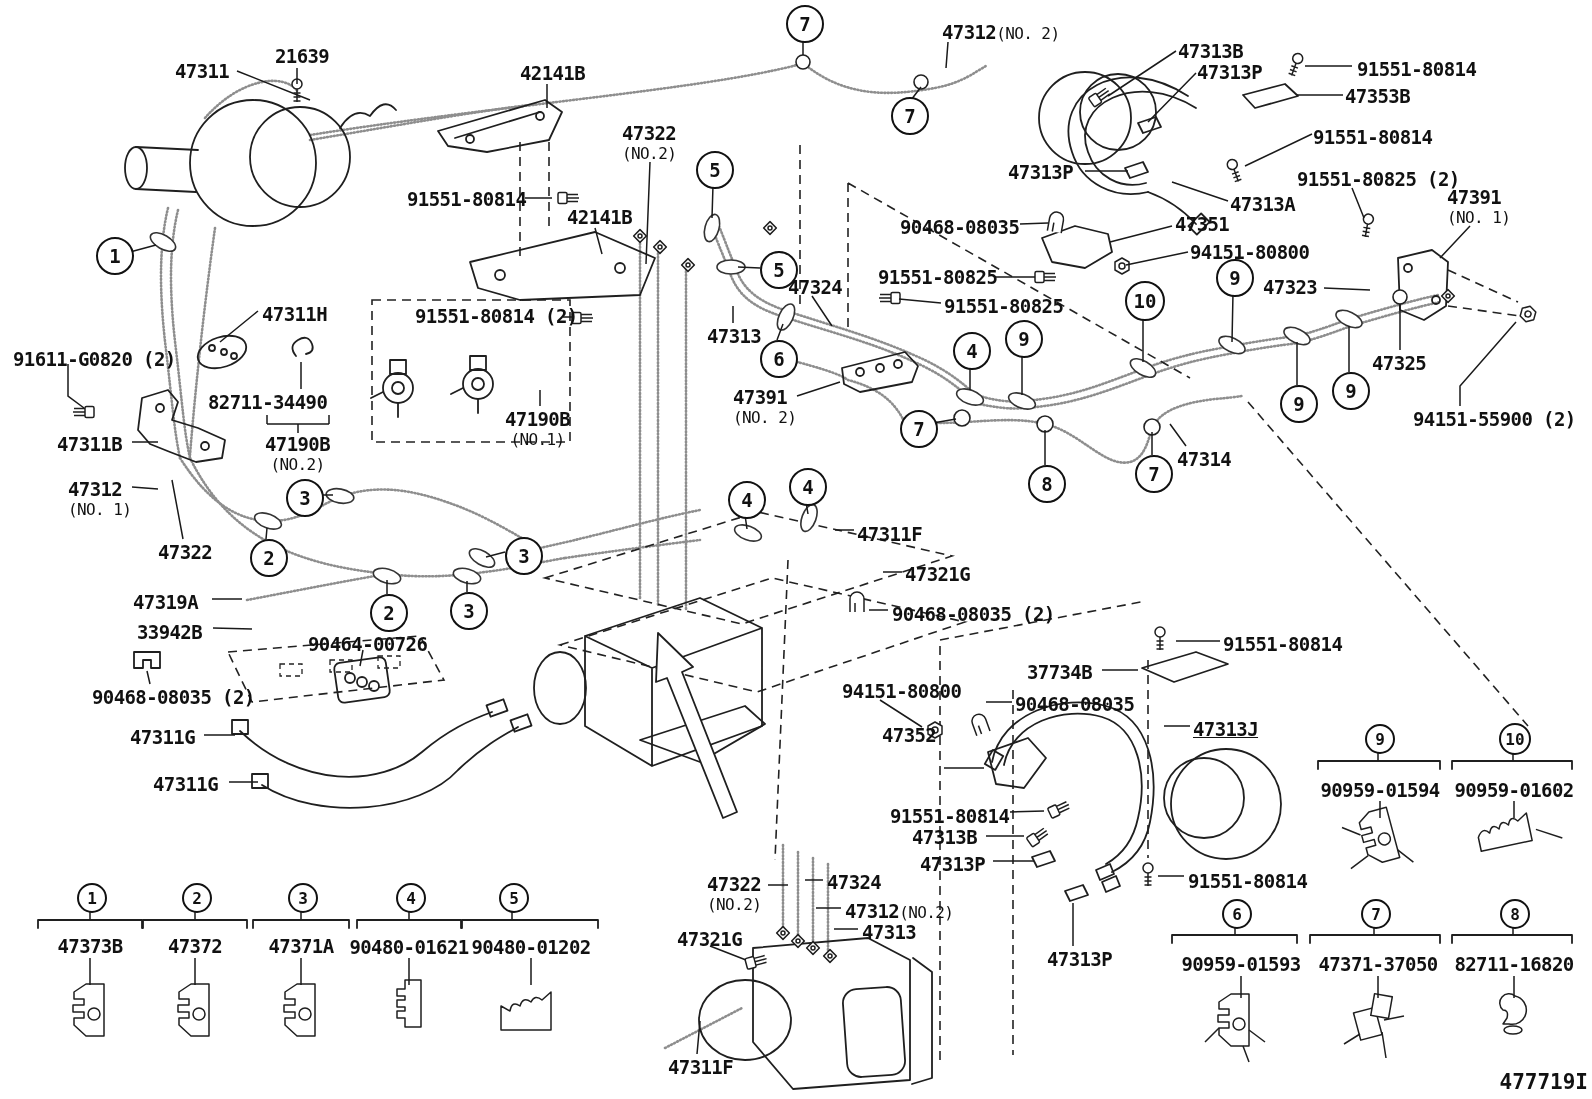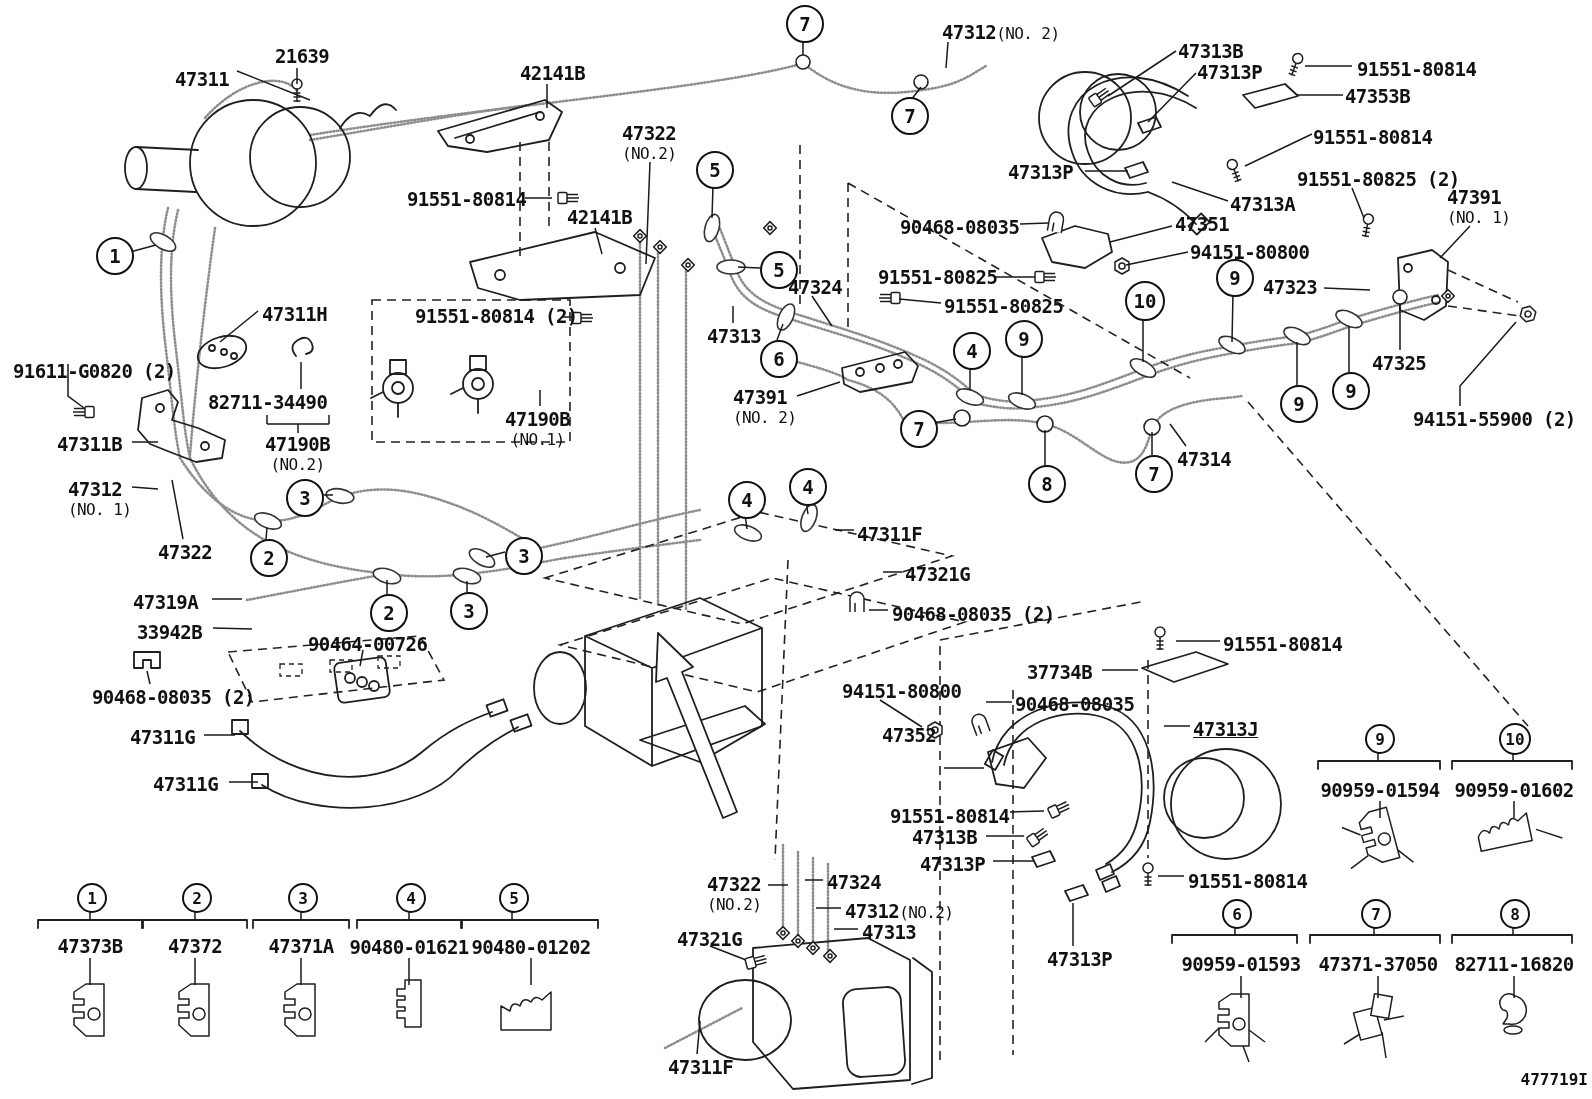--- a/index.html
+++ b/index.html
@@ -6,21 +6,21 @@
   #stage{position:relative;width:1592px;height:1099px;background:#fff;overflow:hidden;
          font-family:"DejaVu Sans Mono",monospace}
   #artwork{position:absolute;left:0;top:0}
   #overlay{position:absolute;left:0;top:0;width:100%;height:100%;pointer-events:none}
   .plabel{position:absolute;color:#111;white-space:nowrap;line-height:1.02;
           font:700 19px "DejaVu Sans Mono",monospace;letter-spacing:-0.6px}
   .plabel .sfx{font-weight:400;font-size:16px}
   .plabel .sub{font-weight:400;font-size:16px;text-align:center}
   .plabel.center{transform:translateX(-50%)}
   .plabel.right{transform:translateX(-100%)}
-  .plabel.plain{font-weight:600;font-size:16px;letter-spacing:0}
+  .plabel.plain{font-weight:600;font-size:21px;letter-spacing:0}
   .co{position:absolute;display:flex;align-items:center;justify-content:center;
       border:2px solid #111;border-radius:50%;background:#fff;color:#111;
       font-family:"DejaVu Sans Mono",monospace;font-weight:700}
   .ln{stroke:#1a1a1a;stroke-width:1.5;fill:none}
   .art{stroke:#1f1f1f;stroke-width:1.8;fill:none;stroke-linejoin:round;stroke-linecap:round}
   .artw{stroke:#1f1f1f;stroke-width:1.8;fill:#fff;stroke-linejoin:round}
   .tube{stroke:#8e8e8e;stroke-width:2.6;fill:none;stroke-dasharray:1 2.4;stroke-linecap:round}
   .dash{stroke:#222;stroke-width:1.6;fill:none;stroke-dasharray:9 6}
   .dashf{stroke:#222;stroke-width:1.3;fill:none;stroke-dasharray:5 4}
   .clampE{fill:#fff;stroke:#333;stroke-width:1.6}
@@ -344,21 +344,21 @@
       <path d="M90,909 V920 M195,909 V920 M301,909 V920 M409,909 V920 M512,909 V920
                M1235,925 V935 M1374,925 V935 M1513,925 V935 M1378,750 V761 M1513,750 V761
                M90,958 V985 M195,958 V985 M301,958 V985 M409,958 V985 M531,958 V985
                M1241,976 V998 M1378,976 V998 M1514,976 V998 M1380,801 V818 M1514,801 V818"></path>
       <path d="M267,424 h62 M267,424 v-9 M329,424 v-9 M298,424 v9"></path>
     </g>
   </svg>
 
   <div id="overlay">
     <div class="plabel plain right" style="left:1588px;top:1070px">477719I</div>
-  <div class="plabel" style="left: 175px; top: 68px;"><span class="pt">47311</span></div>
+  <div class="plabel" style="left: 175px; top: 60px;"><span class="pt">47311</span></div>
       <div class="plabel" style="left: 275px; top: 45px;"><span class="pt">21639</span></div>
       <div class="plabel" style="left: 520px; top: 62px;"><span class="pt">42141B</span></div>
       <div class="plabel" style="left: 407px; top: 188px;"><span class="pt">91551-80814</span></div>
       <div class="plabel" style="left: 567px; top: 206px;"><span class="pt">42141B</span></div>
       <div class="plabel" style="left: 415px; top: 305px;"><span class="pt">91551-80814 (2)</span></div>
       <div class="plabel" style="left: 622px; top: 122px;"><span class="pt">47322</span><div class="sub">(NO.2)</div></div>
       <div class="plabel" style="left: 922px; top: 21px; margin-left: 20px;"><span class="pt">47312</span><span class="sfx">(NO. 2)</span></div>
       <div class="plabel" style="left: 1178px; top: 40px;"><span class="pt">47313B</span></div>
       <div class="plabel" style="left: 1197px; top: 61px;"><span class="pt">47313P</span></div>
       <div class="plabel" style="left: 1357px; top: 58px;"><span class="pt">91551-80814</span></div>
@@ -374,21 +374,21 @@
       <div class="plabel" style="left: 944px; top: 295px;"><span class="pt">91551-80825</span></div>
       <div class="plabel" style="left: 788px; top: 276px;"><span class="pt">47324</span></div>
       <div class="plabel" style="left: 707px; top: 325px;"><span class="pt">47313</span></div>
       <div class="plabel" style="left: 1263px; top: 276px;"><span class="pt">47323</span></div>
       <div class="plabel" style="left: 1372px; top: 352px;"><span class="pt">47325</span></div>
       <div class="plabel" style="left: 1413px; top: 408px;"><span class="pt">94151-55900 (2)</span></div>
       <div class="plabel" style="left: 1177px; top: 448px;"><span class="pt">47314</span></div>
       <div class="plabel" style="left: 733px; top: 386px;"><span class="pt">47391</span><div class="sub">(NO. 2)</div></div>
       <div class="plabel" style="left: 1008px; top: 161px;"><span class="pt">47313P</span></div>
       <div class="plabel" style="left: 262px; top: 303px;"><span class="pt">47311H</span></div>
-      <div class="plabel" style="left: 13px; top: 348px; margin-top: 12px;"><span class="pt">91611-G0820 (2)</span></div>
+      <div class="plabel" style="left: 13px; top: 348px;"><span class="pt">91611-G0820 (2)</span></div>
       <div class="plabel" style="left: 208px; top: 391px;"><span class="pt">82711-34490</span></div>
       <div class="plabel" style="left: 57px; top: 433px;"><span class="pt">47311B</span></div>
       <div class="plabel" style="left: 265px; top: 433px;"><span class="pt">47190B</span><div class="sub">(NO.2)</div></div>
       <div class="plabel" style="left: 505px; top: 408px;"><span class="pt">47190B</span><div class="sub">(NO.1)</div></div>
       <div class="plabel" style="left: 68px; top: 478px;"><span class="pt">47312</span><div class="sub">(NO. 1)</div></div>
       <div class="plabel" style="left: 158px; top: 541px;"><span class="pt">47322</span></div>
       <div class="plabel" style="left: 133px; top: 591px;"><span class="pt">47319A</span></div>
       <div class="plabel" style="left: 137px; top: 621px;"><span class="pt">33942B</span></div>
       <div class="plabel" style="left: 308px; top: 633px;"><span class="pt">90464-00726</span></div>
       <div class="plabel" style="left: 92px; top: 686px;"><span class="pt">90468-08035 (2)</span></div>

